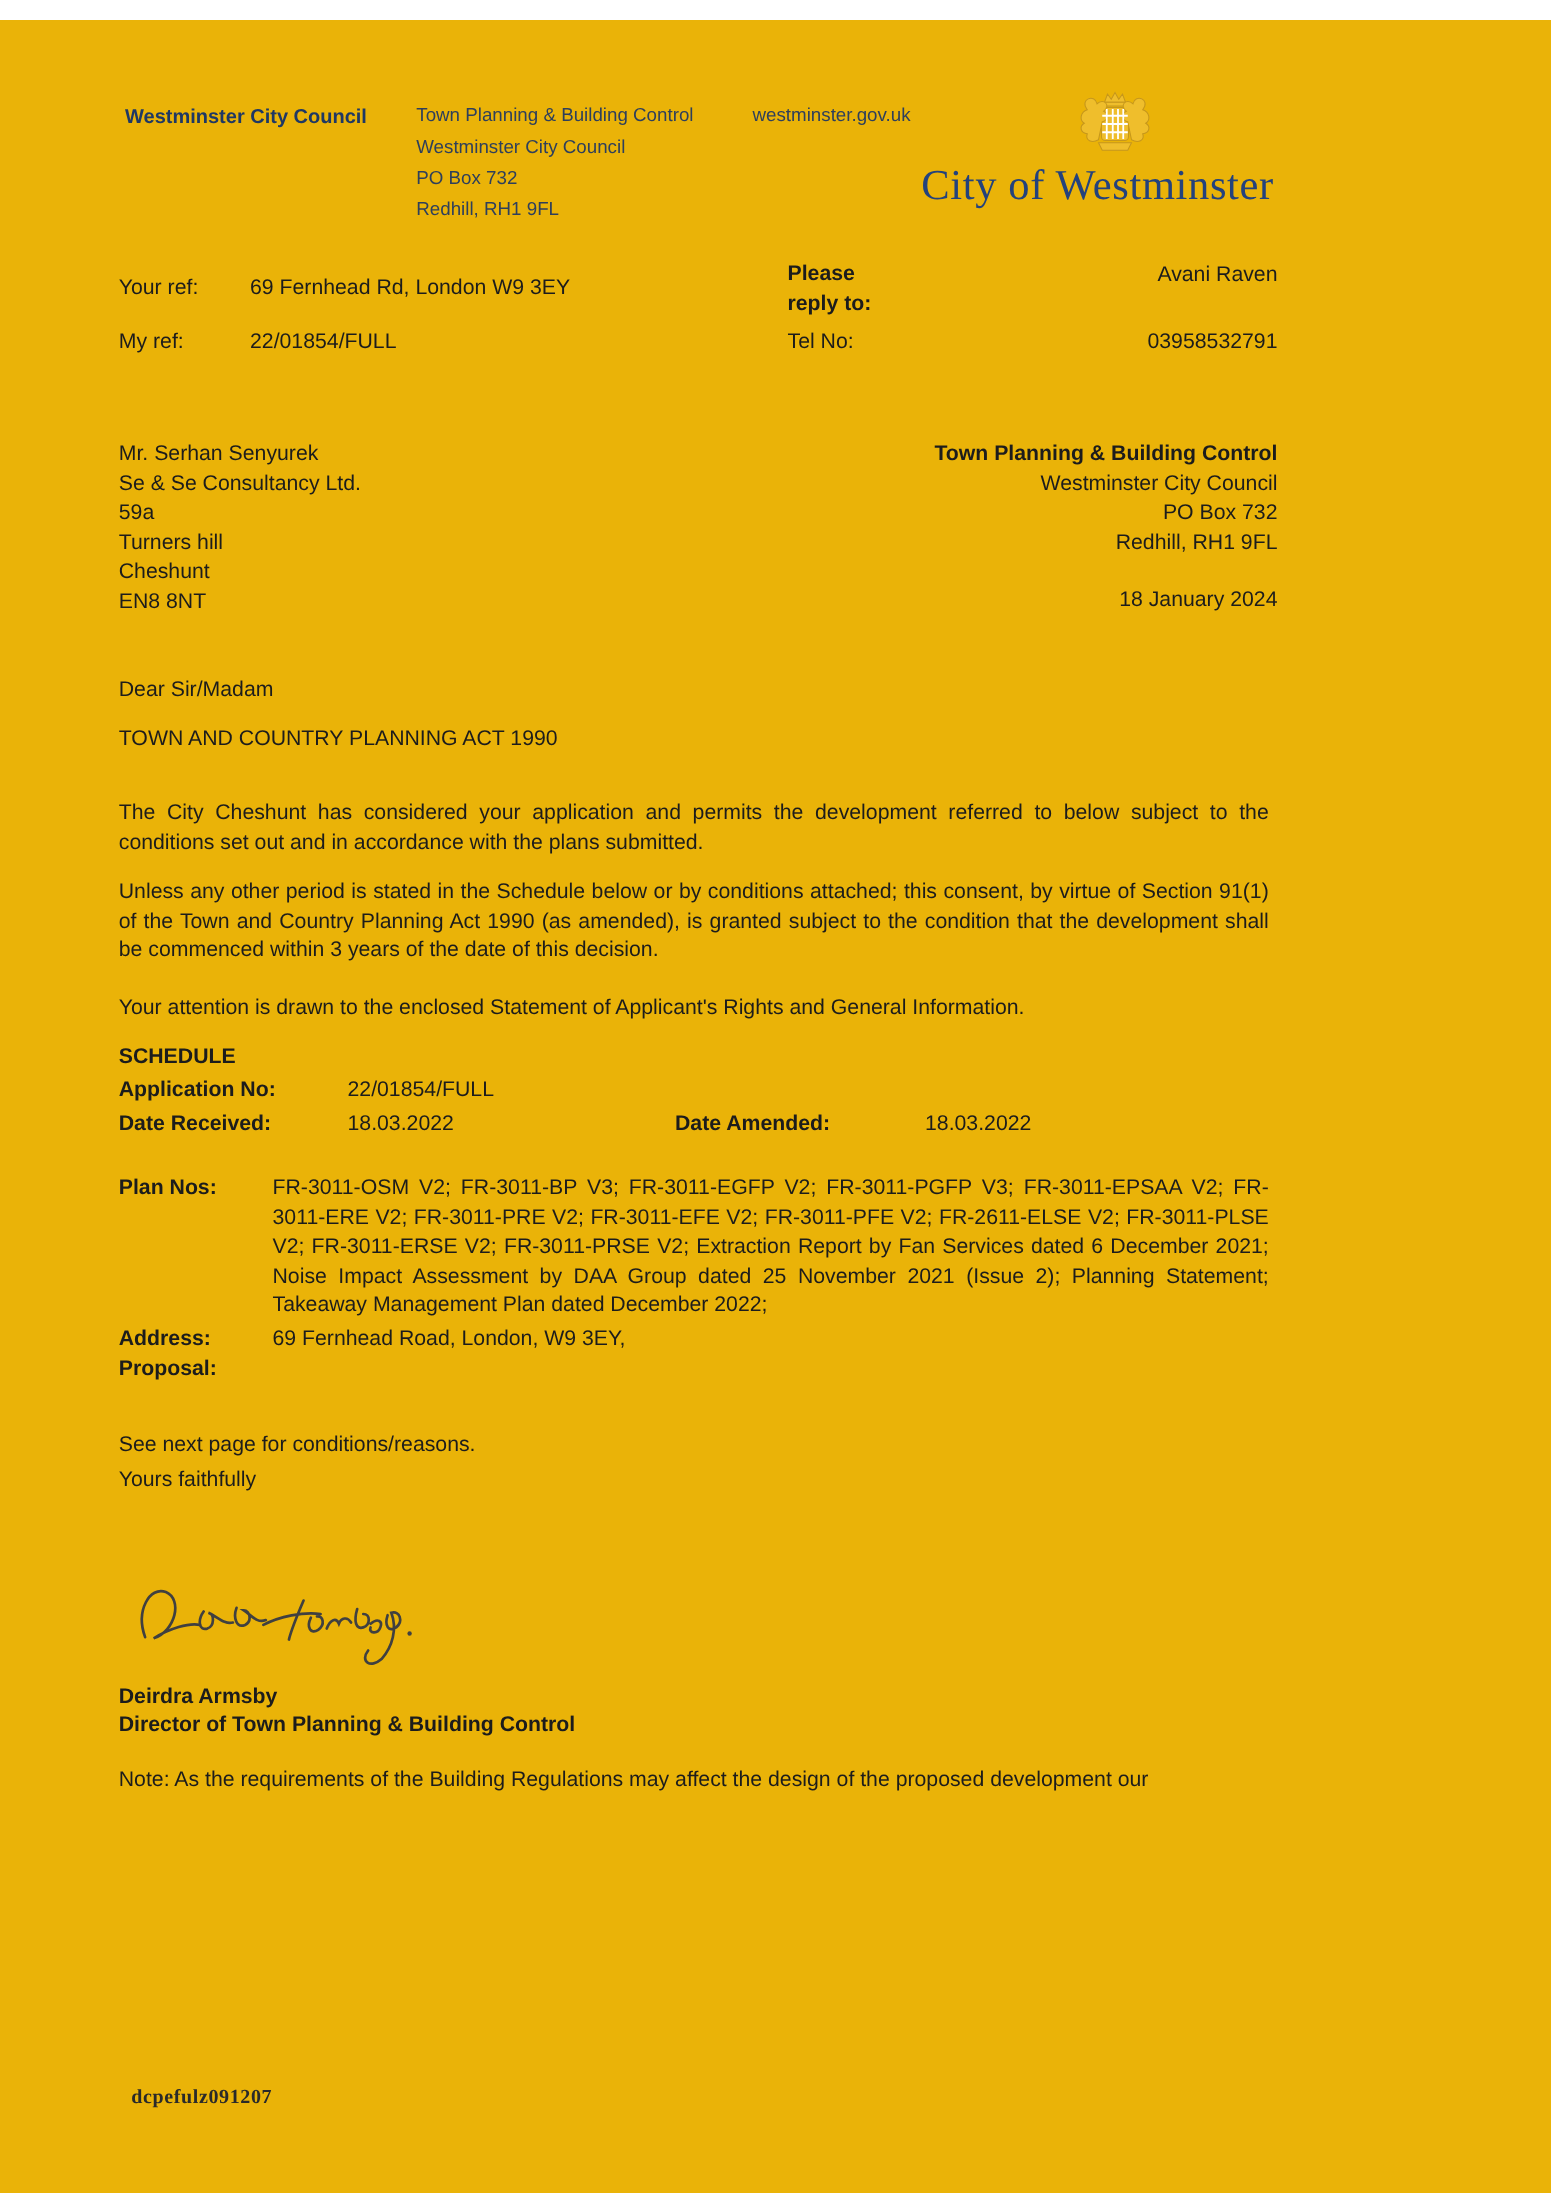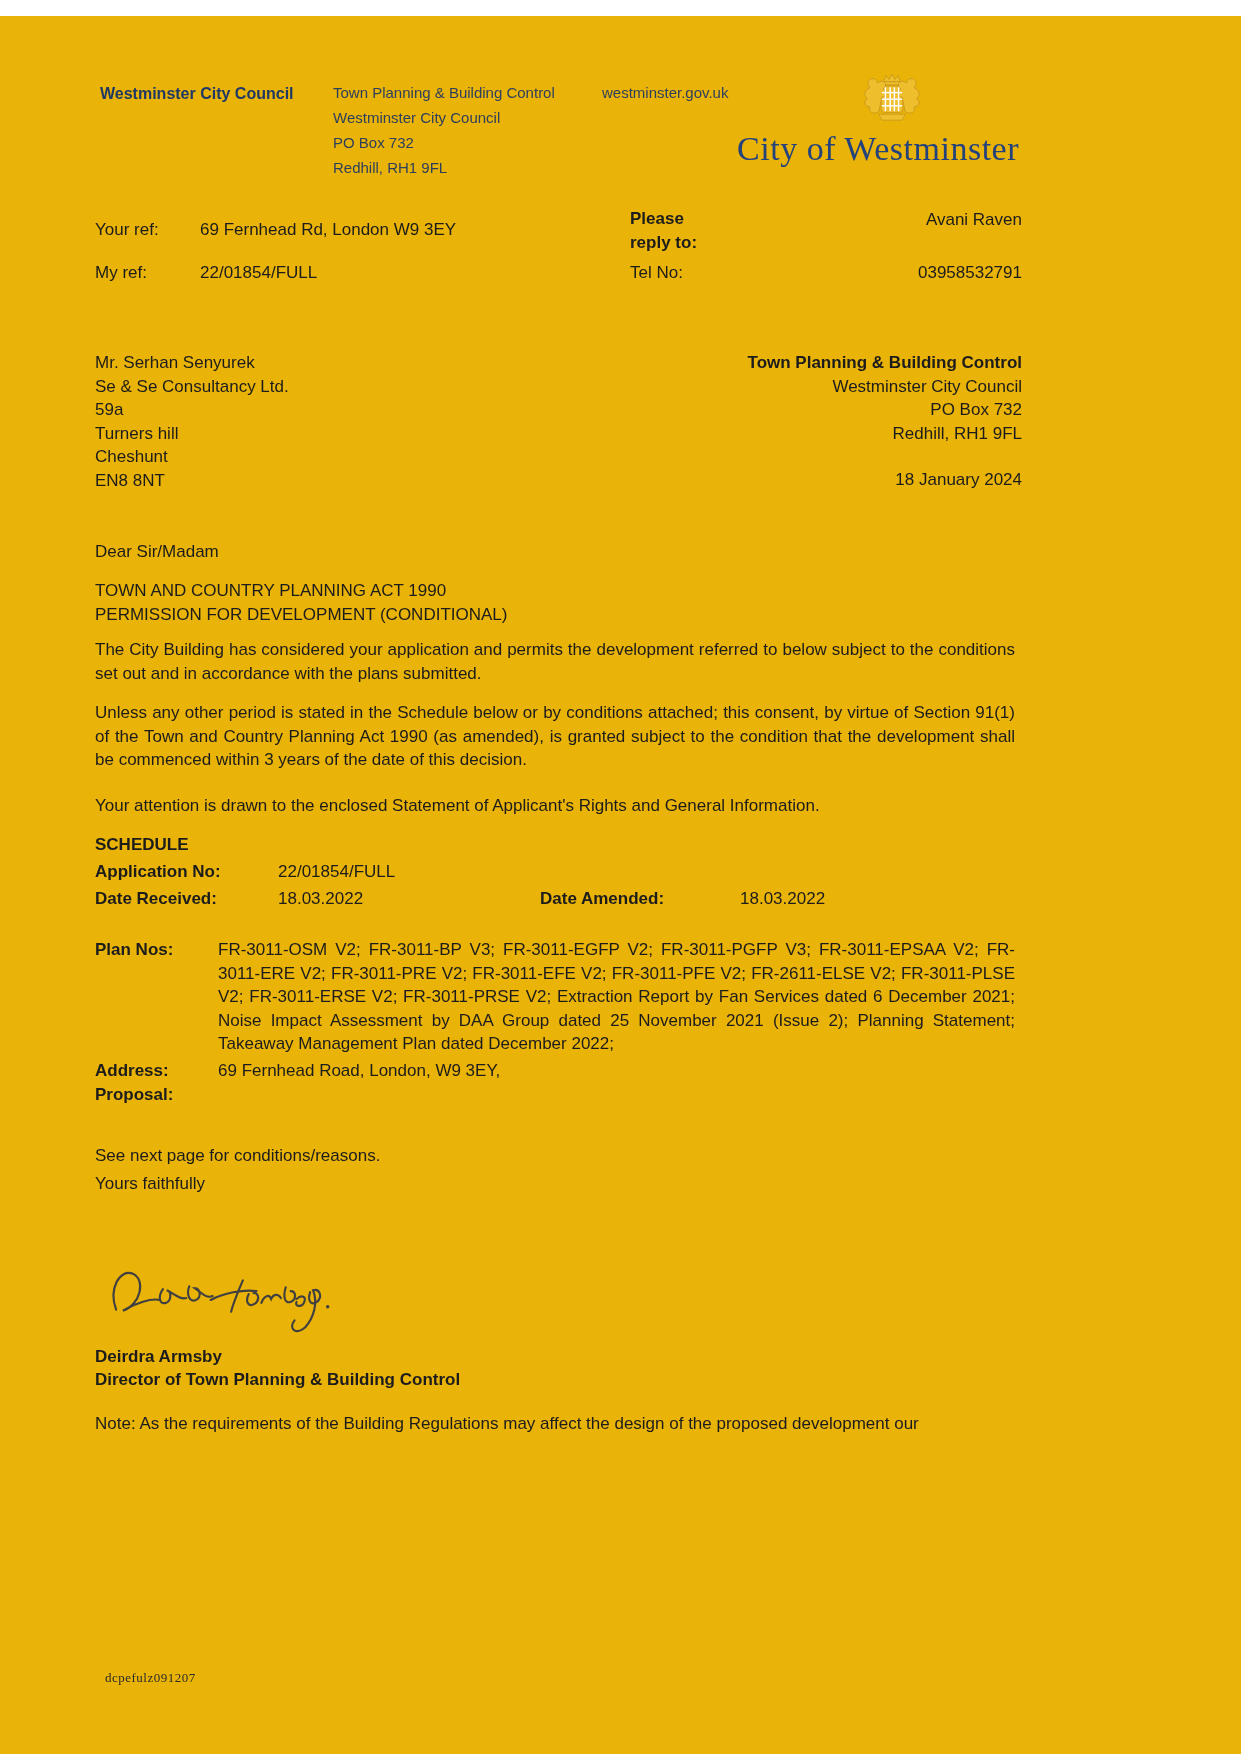--- a/index.html
+++ b/index.html
@@ -15,21 +15,21 @@
   .navy { color:#1f3864; }
   .muted-navy { color:#2e3f5c; }
   .just { text-align:justify; }
   .rt { text-align:right; }
   .hdr-small { font-size:15px; line-height:25px; }
   .logo-text {
     font-family:"Liberation Serif", serif; font-size:34px; line-height:34px;
     color:#24427c; letter-spacing:0.5px; white-space:nowrap;
   }
   .sig-svg path { fill:none; stroke:#404040; stroke-width:2.2px; stroke-linecap:round; }
-  .footer-code { font-family:"Liberation Serif", serif; font-size:13px; color:#2a2a2a; letter-spacing:0.5px; }
+  .footer-code { font-family:"Liberation Serif", serif; font-size:16px; color:#2a2a2a; letter-spacing:0.5px;font-weight:bold; }
 </style>
 </head>
 <body>
 
 <div class="page">
 
   <div class="abs bold navy" style="left:100px; top:66px; font-size:16px;">Westminster City Council</div>
 
   <div class="abs muted-navy hdr-small" style="left:333px; top:64px;">
     <div>Town Planning &amp; Building Control</div>
@@ -98,24 +98,23 @@
     <div>Westminster City Council</div>
     <div>PO Box 732</div>
     <div>Redhill, RH1 9FL</div>
   </div>
   <div class="abs rt" style="right:219px; top:452px;">18 January 2024</div>
 
   <div class="abs" style="left:95px; top:524px;">Dear Sir/Madam</div>
 
   <div class="abs" style="left:95px; top:563px;">
     <div>TOWN AND COUNTRY PLANNING ACT 1990</div>
-    <div>PERMISSION FOR DEVELOPMENT (CONDITIONAL)</div>
   </div>
 
-  <div class="abs just" style="left:95px; top:622px; width:920px;">The City Building has considered your application and permits the development referred to below subject to the conditions set out and in accordance with the plans submitted.</div>
+  <div class="abs just" style="left:95px; top:622px; width:920px;">The City Cheshunt has considered your application and permits the development referred to below subject to the conditions set out and in accordance with the plans submitted.</div>
 
   <div class="abs just" style="left:95px; top:685px; width:920px;">Unless any other period is stated in the Schedule below or by conditions attached; this consent, by virtue of Section 91(1) of the Town and Country Planning Act 1990 (as amended), is granted subject to the condition that the development shall be commenced within 3 years of the date of this decision.</div>
 
   <div class="abs" style="left:95px; top:778px; width:930px;">Your attention is drawn to the enclosed Statement of Applicant's Rights and General Information.</div>
 
   <div class="abs bold" style="left:95px; top:817px;">SCHEDULE</div>
 
   <div class="abs bold" style="left:95px; top:844px;">Application No:</div>
   <div class="abs" style="left:278px; top:844px;">22/01854/FULL</div>
 

